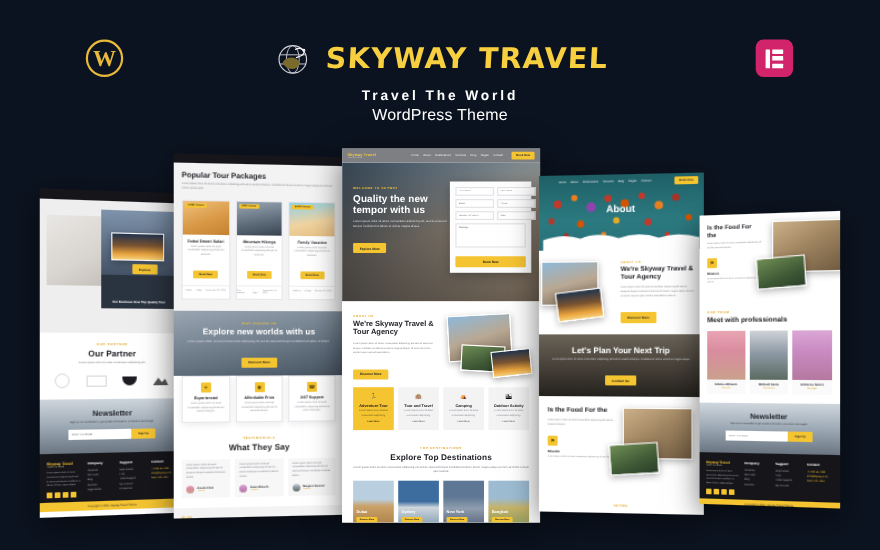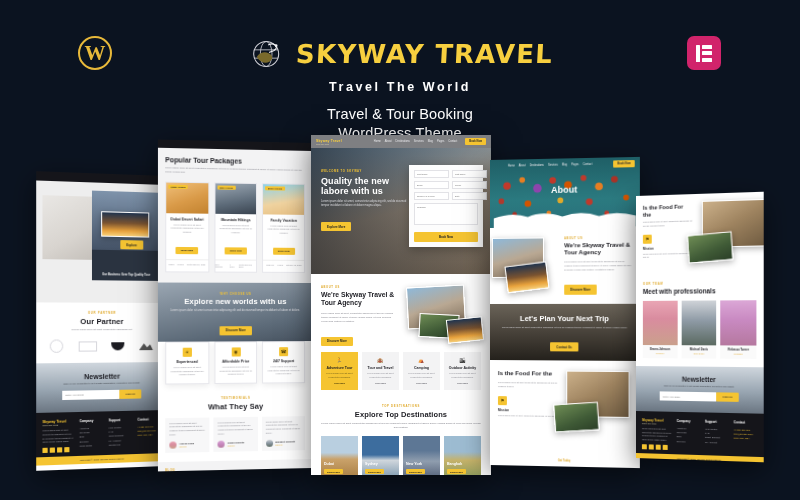--- a/index.html
+++ b/index.html
@@ -153,21 +153,20 @@
         <circle cx="23" cy="24" r="15" fill="none" stroke="#cfcfd6" stroke-width="1.3"></circle>
         <ellipse cx="23" cy="24" rx="7" ry="15" fill="none" stroke="#cfcfd6" stroke-width="1"></ellipse>
         <path d="M9 19h28M9 29h28" stroke="#cfcfd6" stroke-width="1" fill="none"></path>
         <path d="M12 27c4-5 9-6 14-4 3 1 5 4 4 7-2 4-8 6-13 3-3-2-5-4-5-6z" fill="#7a6a2b"></path>
         <path d="M26 13c4-2 8-1 9 2 1 2-1 4-3 5l-5 2" fill="none" stroke="#f2f2f5" stroke-width="1.4" stroke-linecap="round"></path>
         <circle cx="35" cy="14" r="1.6" fill="#f2f2f5"></circle>
       </svg>
       <div class="brand-title">SKYWAY TRAVEL</div>
     </div>
     <div class="brand-sub">Travel The World</div>
-    <div class="brand-line1">Travel &amp; Tour Booking</div>
     <div class="brand-line2">WordPress Theme</div>
   </div>
 
   <div class="panel" id="panel-left">
     <div style="height:9px;background:#15151a;"></div>
     <div style="background:#eeeeee;padding:7px 6px 10px;position:relative;height:118px;">
       <div class="thumb ph-flat" style="position:absolute;left:6px;top:14px;width:72px;height:62px;"></div>
       <div style="position:absolute;left:54px;top:8px;width:68px;height:88px;background:#2a3340;overflow:hidden;">
         <div class="thumb ph-city" style="position:absolute;left:0;top:0;width:100%;height:58px;"></div>
         <div class="photo-tile ph-sunset" style="left:9px;top:20px;width:48px;height:25px;"></div>
@@ -373,21 +372,21 @@
         <span class="nitem">Contact</span>
       </div>
       <span class="nbtn">Book Now</span>
     </div>
 
     <div class="hero thumb ph-cliff" style="height:126px;padding:22px 10px 0;position:relative;">
       <div style="position:absolute;inset:0;background:linear-gradient(100deg,rgba(20,24,30,.72),rgba(20,24,30,.15));"></div>
       <div style="position:relative;width:92px;">
         <div class="eyebrow">WELCOME TO SKYWAY</div>
         <h1 style="margin-top:3px;">Quality the new</h1>
-        <h1>labore with us</h1>
+        <h1>tempor with us</h1>
         <p style="margin-top:4px;">Lorem ipsum dolor sit amet, consectetur adipiscing elit, sed do eiusmod tempor incididunt ut labore et dolore magna aliqua.</p>
         <div style="margin-top:5px;"><span class="btn-y">Explore More</span></div>
       </div>
       <div style="position:absolute;right:8px;top:17px;width:74px;background:#fdfdfd;padding:5px;box-shadow:0 3px 10px rgba(0,0,0,.3);">
         <div style="display:flex;gap:3px;">
           <input style="flex: 1 1 0%; height: 8px; border: 0.5px solid rgb(226, 226, 230); font-size: 2.2px; padding: 0px 2px; color: rgb(154, 154, 162);" placeholder="First Name">
           <input style="flex: 1 1 0%; height: 8px; border: 0.5px solid rgb(226, 226, 230); font-size: 2.2px; padding: 0px 2px; color: rgb(154, 154, 162);" placeholder="Last Name">
         </div>
         <div style="display:flex;gap:3px;margin-top:3px;">
           <input style="flex: 1 1 0%; height: 8px; border: 0.5px solid rgb(226, 226, 230); font-size: 2.2px; padding: 0px 2px; color: rgb(154, 154, 162);" placeholder="Email">

